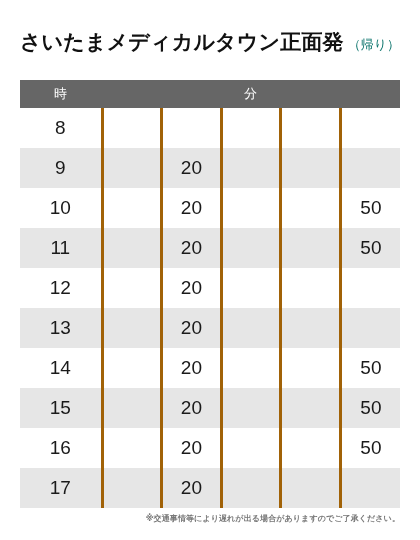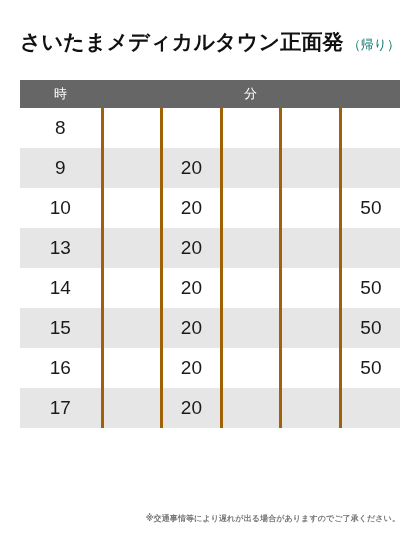--- a/index.html
+++ b/index.html
@@ -155,20 +155,36 @@
         </tr>
         <tr class="odd-row">
           <td class="hour-cell">10</td>
           <td></td>
           <td>20</td>
           <td></td>
           <td></td>
           <td>50</td>
         </tr>
         <tr class="even-row">
+          <td class="hour-cell">11</td>
+          <td></td>
+          <td>20</td>
+          <td></td>
+          <td></td>
+          <td>50</td>
+        </tr>
+        <tr class="odd-row">
+          <td class="hour-cell">12</td>
+          <td></td>
+          <td>20</td>
+          <td></td>
+          <td></td>
+          <td></td>
+        </tr>
+        <tr class="even-row">
           <td class="hour-cell">13</td>
           <td></td>
           <td>20</td>
           <td></td>
           <td></td>
           <td></td>
         </tr>
         <tr class="odd-row">
           <td class="hour-cell">14</td>
           <td></td>

